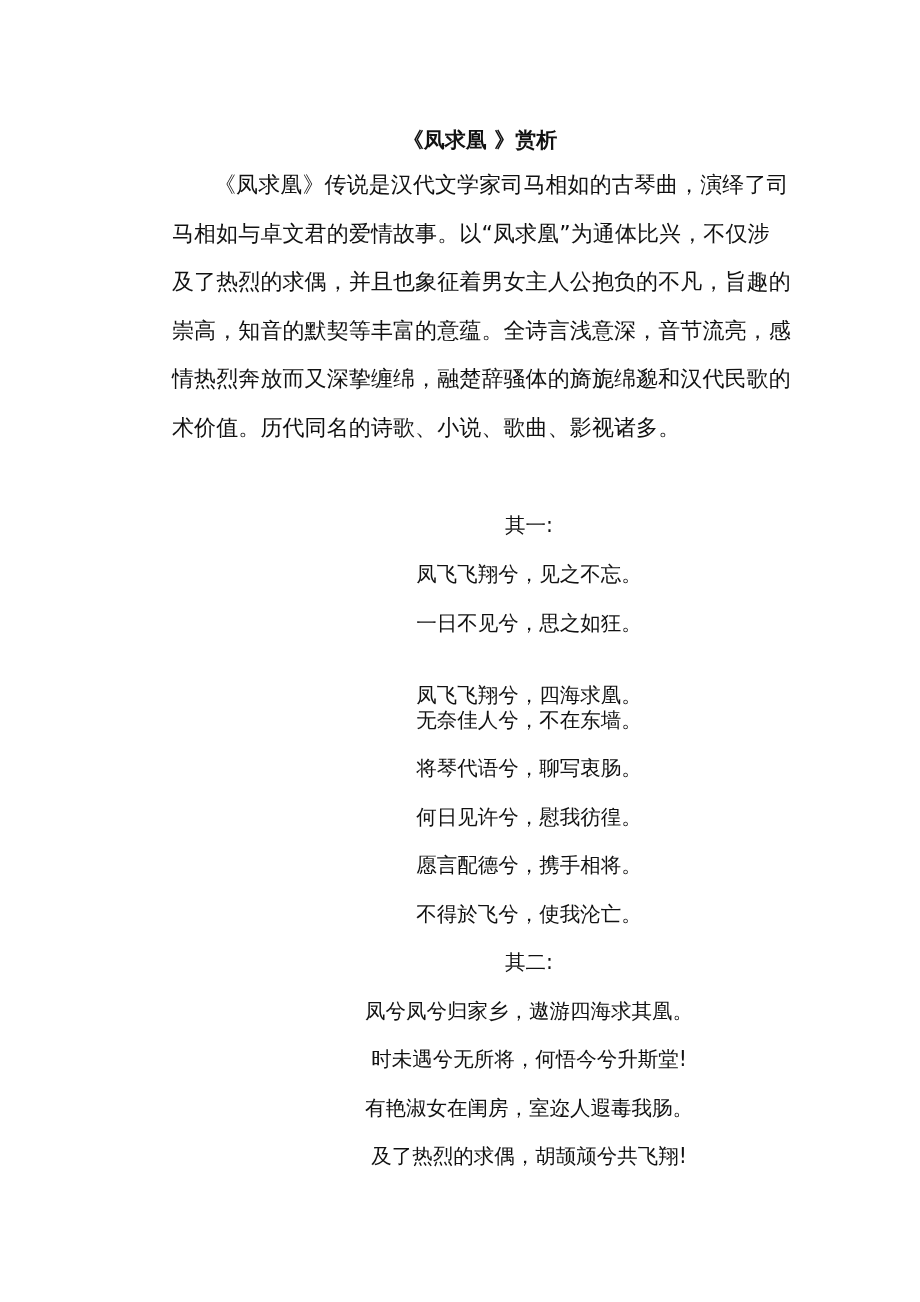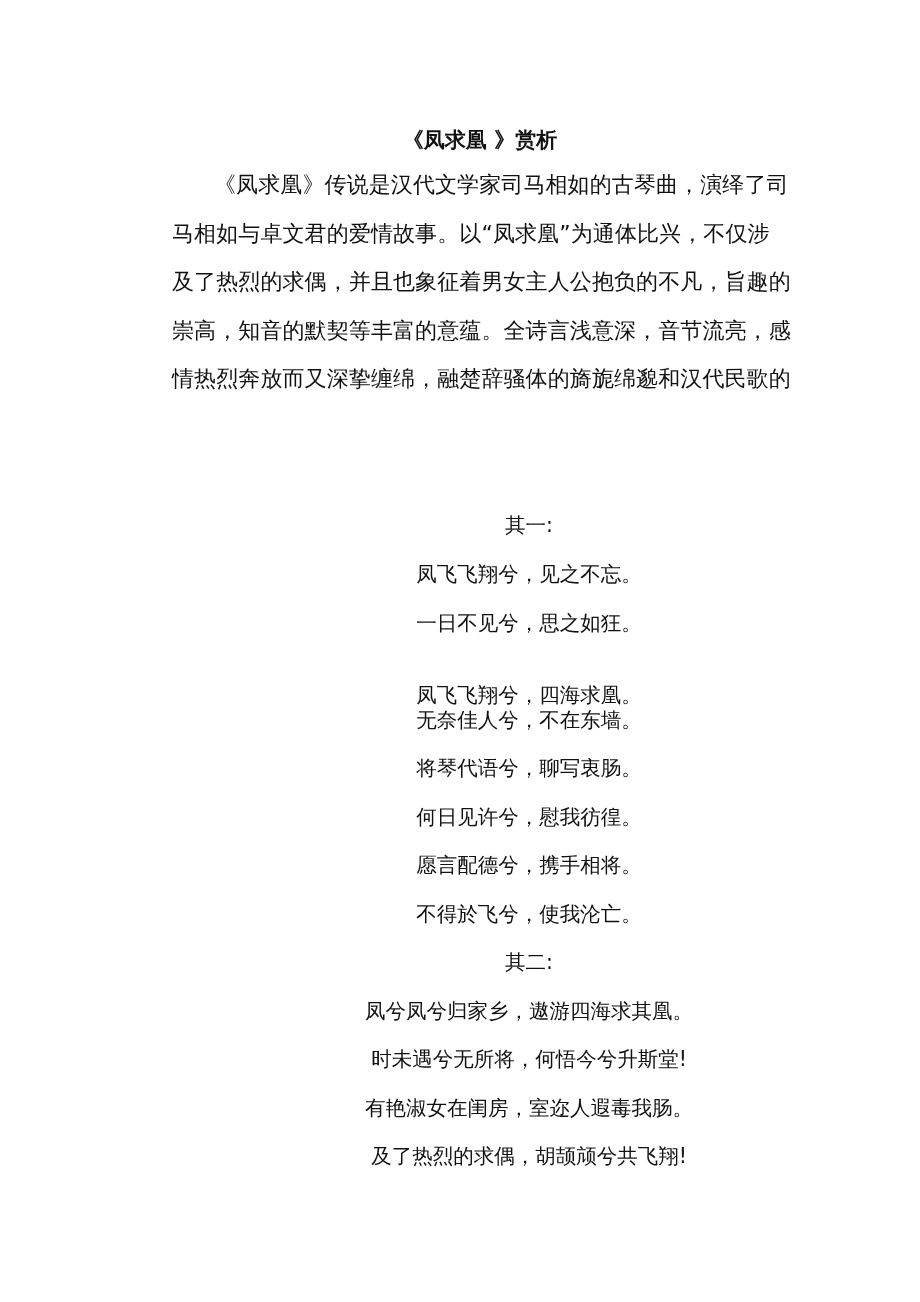--- a/index.html
+++ b/index.html
@@ -31,20 +31,21 @@
 
 <div class="page">
   <div class="title">《凤求凰 》赏析</div>
 
   <div class="para">
     <div class="para-line indent">《凤求凰》传说是汉代文学家司马相如的古琴曲，演绎了司</div>
     <div class="para-line">马相如与卓文君的爱情故事。以“凤求凰”为通体比兴，不仅涉</div>
     <div class="para-line">及了热烈的求偶，并且也象征着男女主人公抱负的不凡，旨趣的</div>
     <div class="para-line">崇高，知音的默契等丰富的意蕴。全诗言浅意深，音节流亮，感</div>
     <div class="para-line">情热烈奔放而又深挚缠绵，融楚辞骚体的旖旎绵邈和汉代民歌的</div>
+    <div class="para-line">术价值。历代同名的诗歌、小说、歌曲、影视诸多。</div>
   </div>
 
   <div class="center-line" style="top:510px;">其一:</div>
   <div class="center-line" style="top:559px;">凤飞飞翔兮，见之不忘。</div>
   <div class="center-line" style="top:608px;">一日不见兮，思之如狂。</div>
   <div class="center-line" style="top:680px;text-align:center;">凤飞飞翔兮，四海求凰。</div>
   <div class="center-line" style="top:705px;">无奈佳人兮，不在东墙。</div>
   <div class="center-line" style="top:753px;">将琴代语兮，聊写衷肠。</div>
   <div class="center-line" style="top:802px;">何日见许兮，慰我彷徨。</div>
   <div class="center-line" style="top:850px;">愿言配德兮，携手相将。</div>

